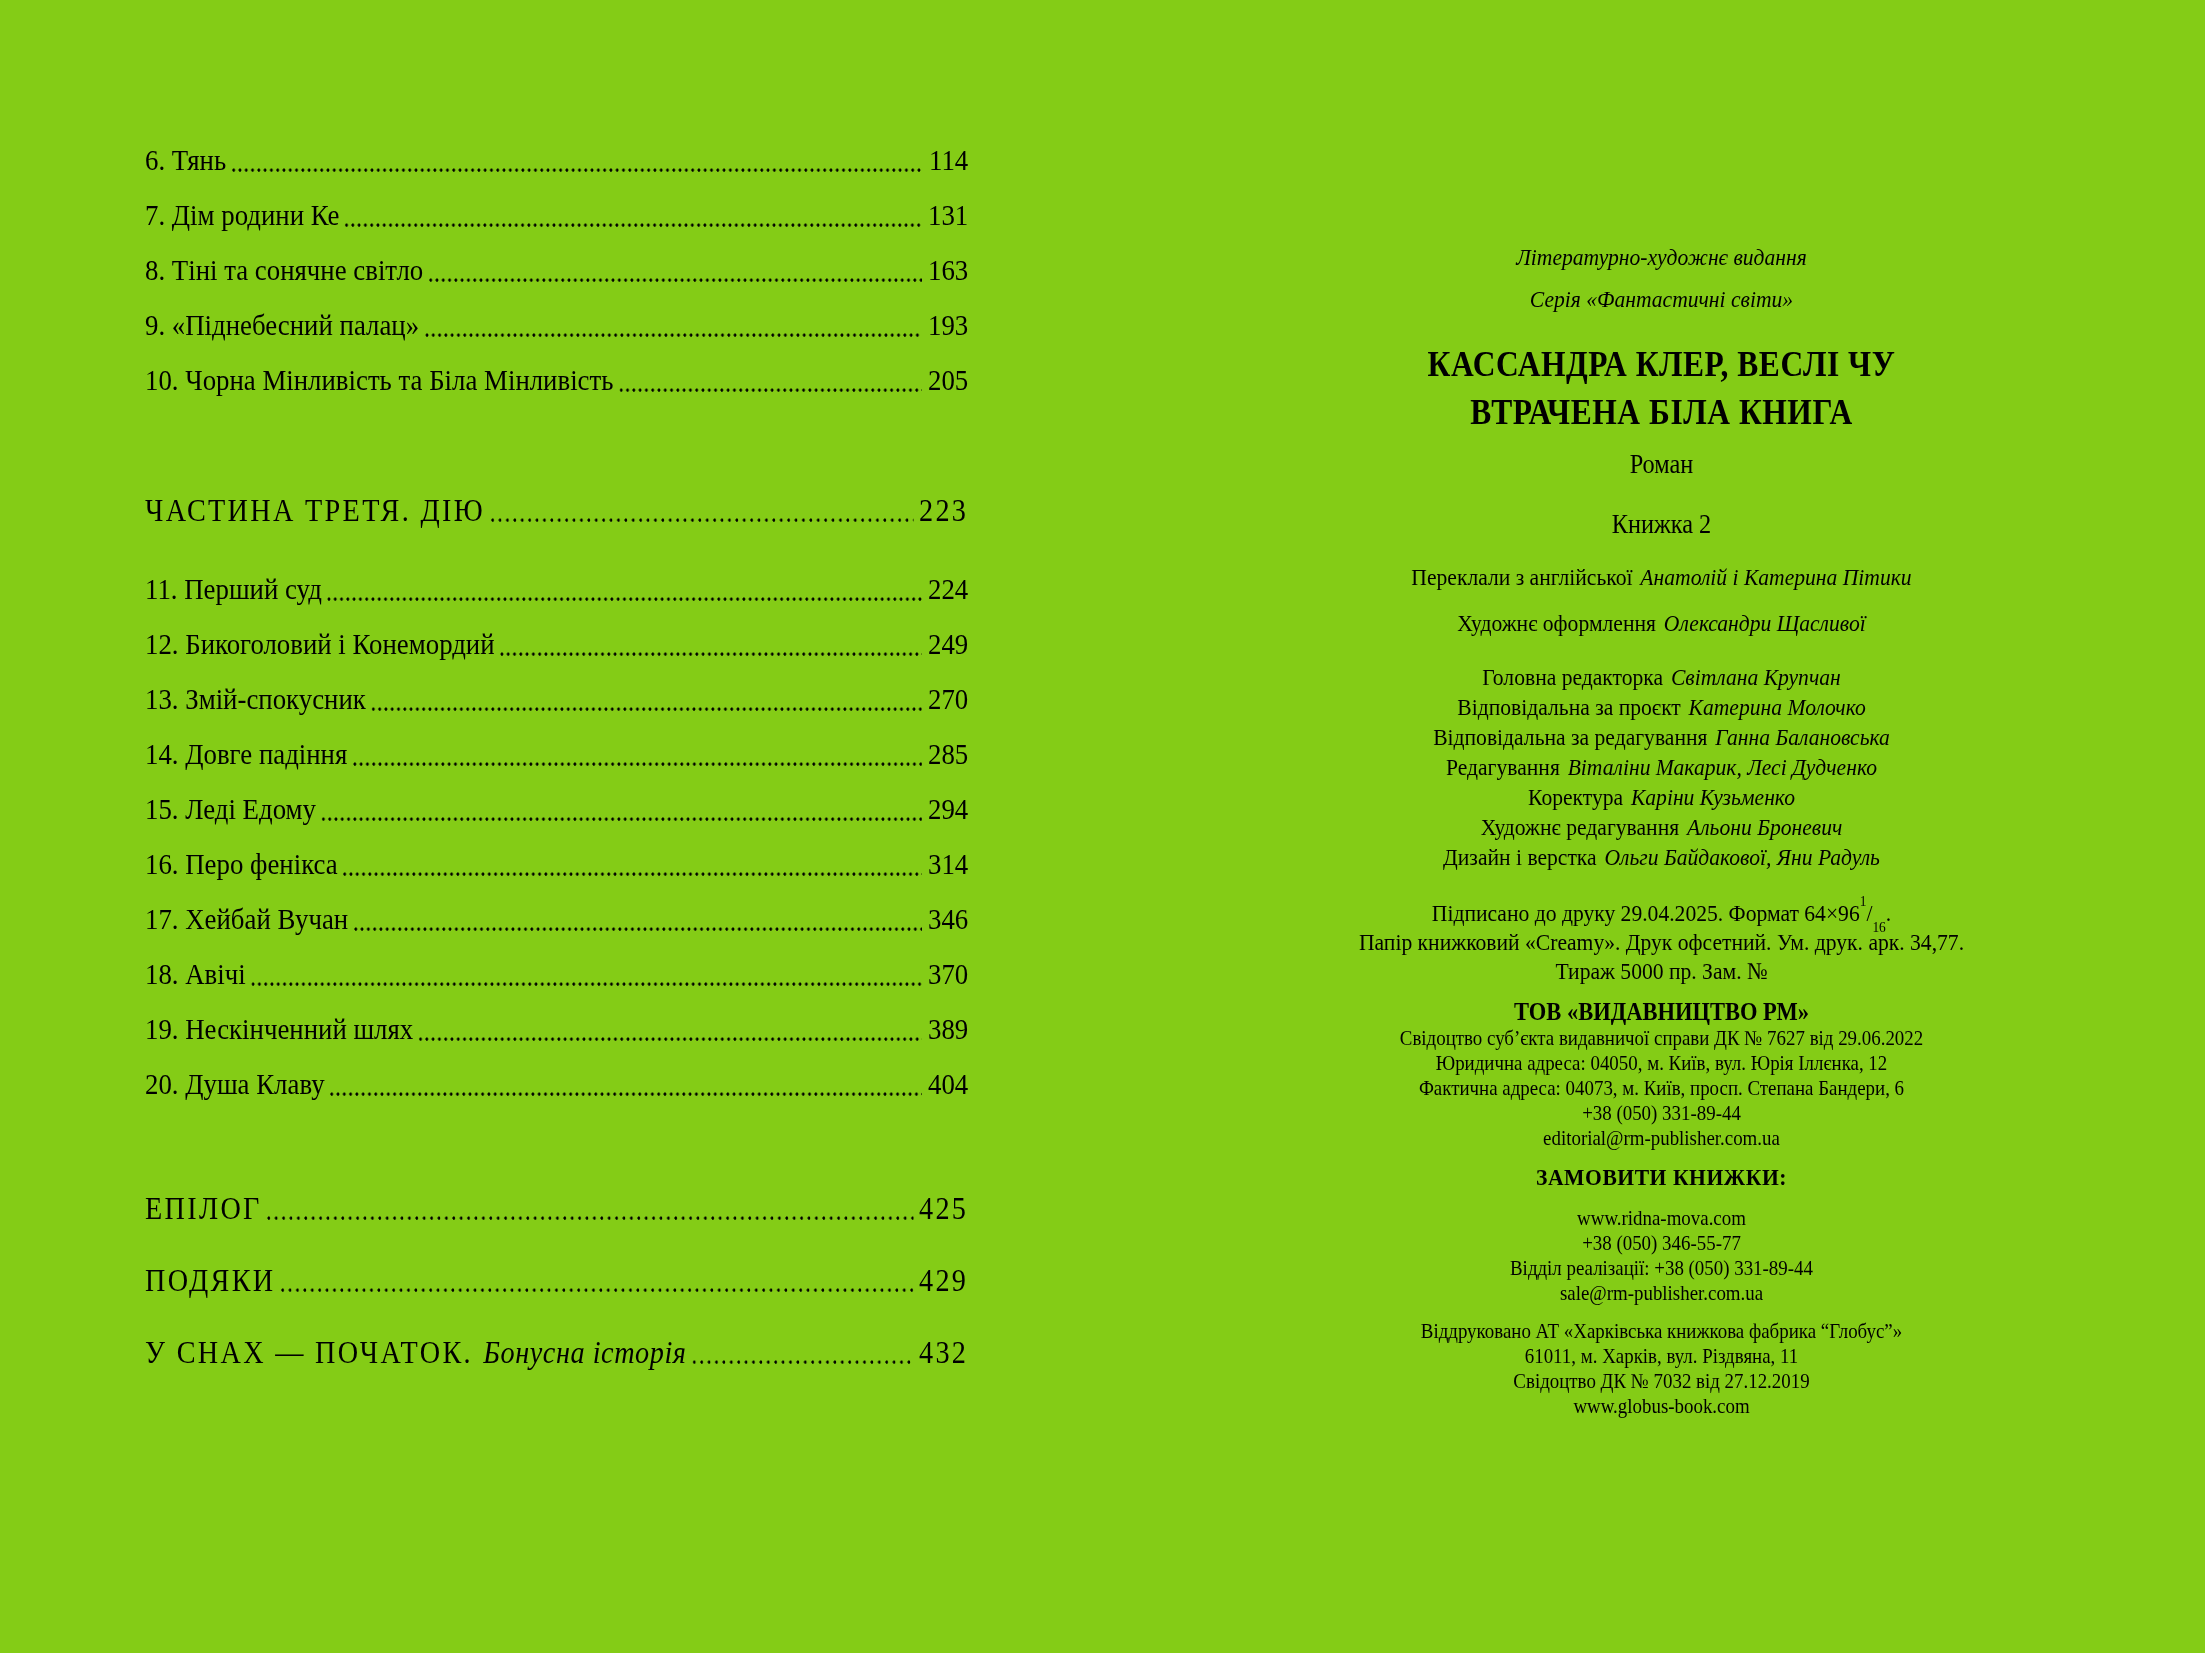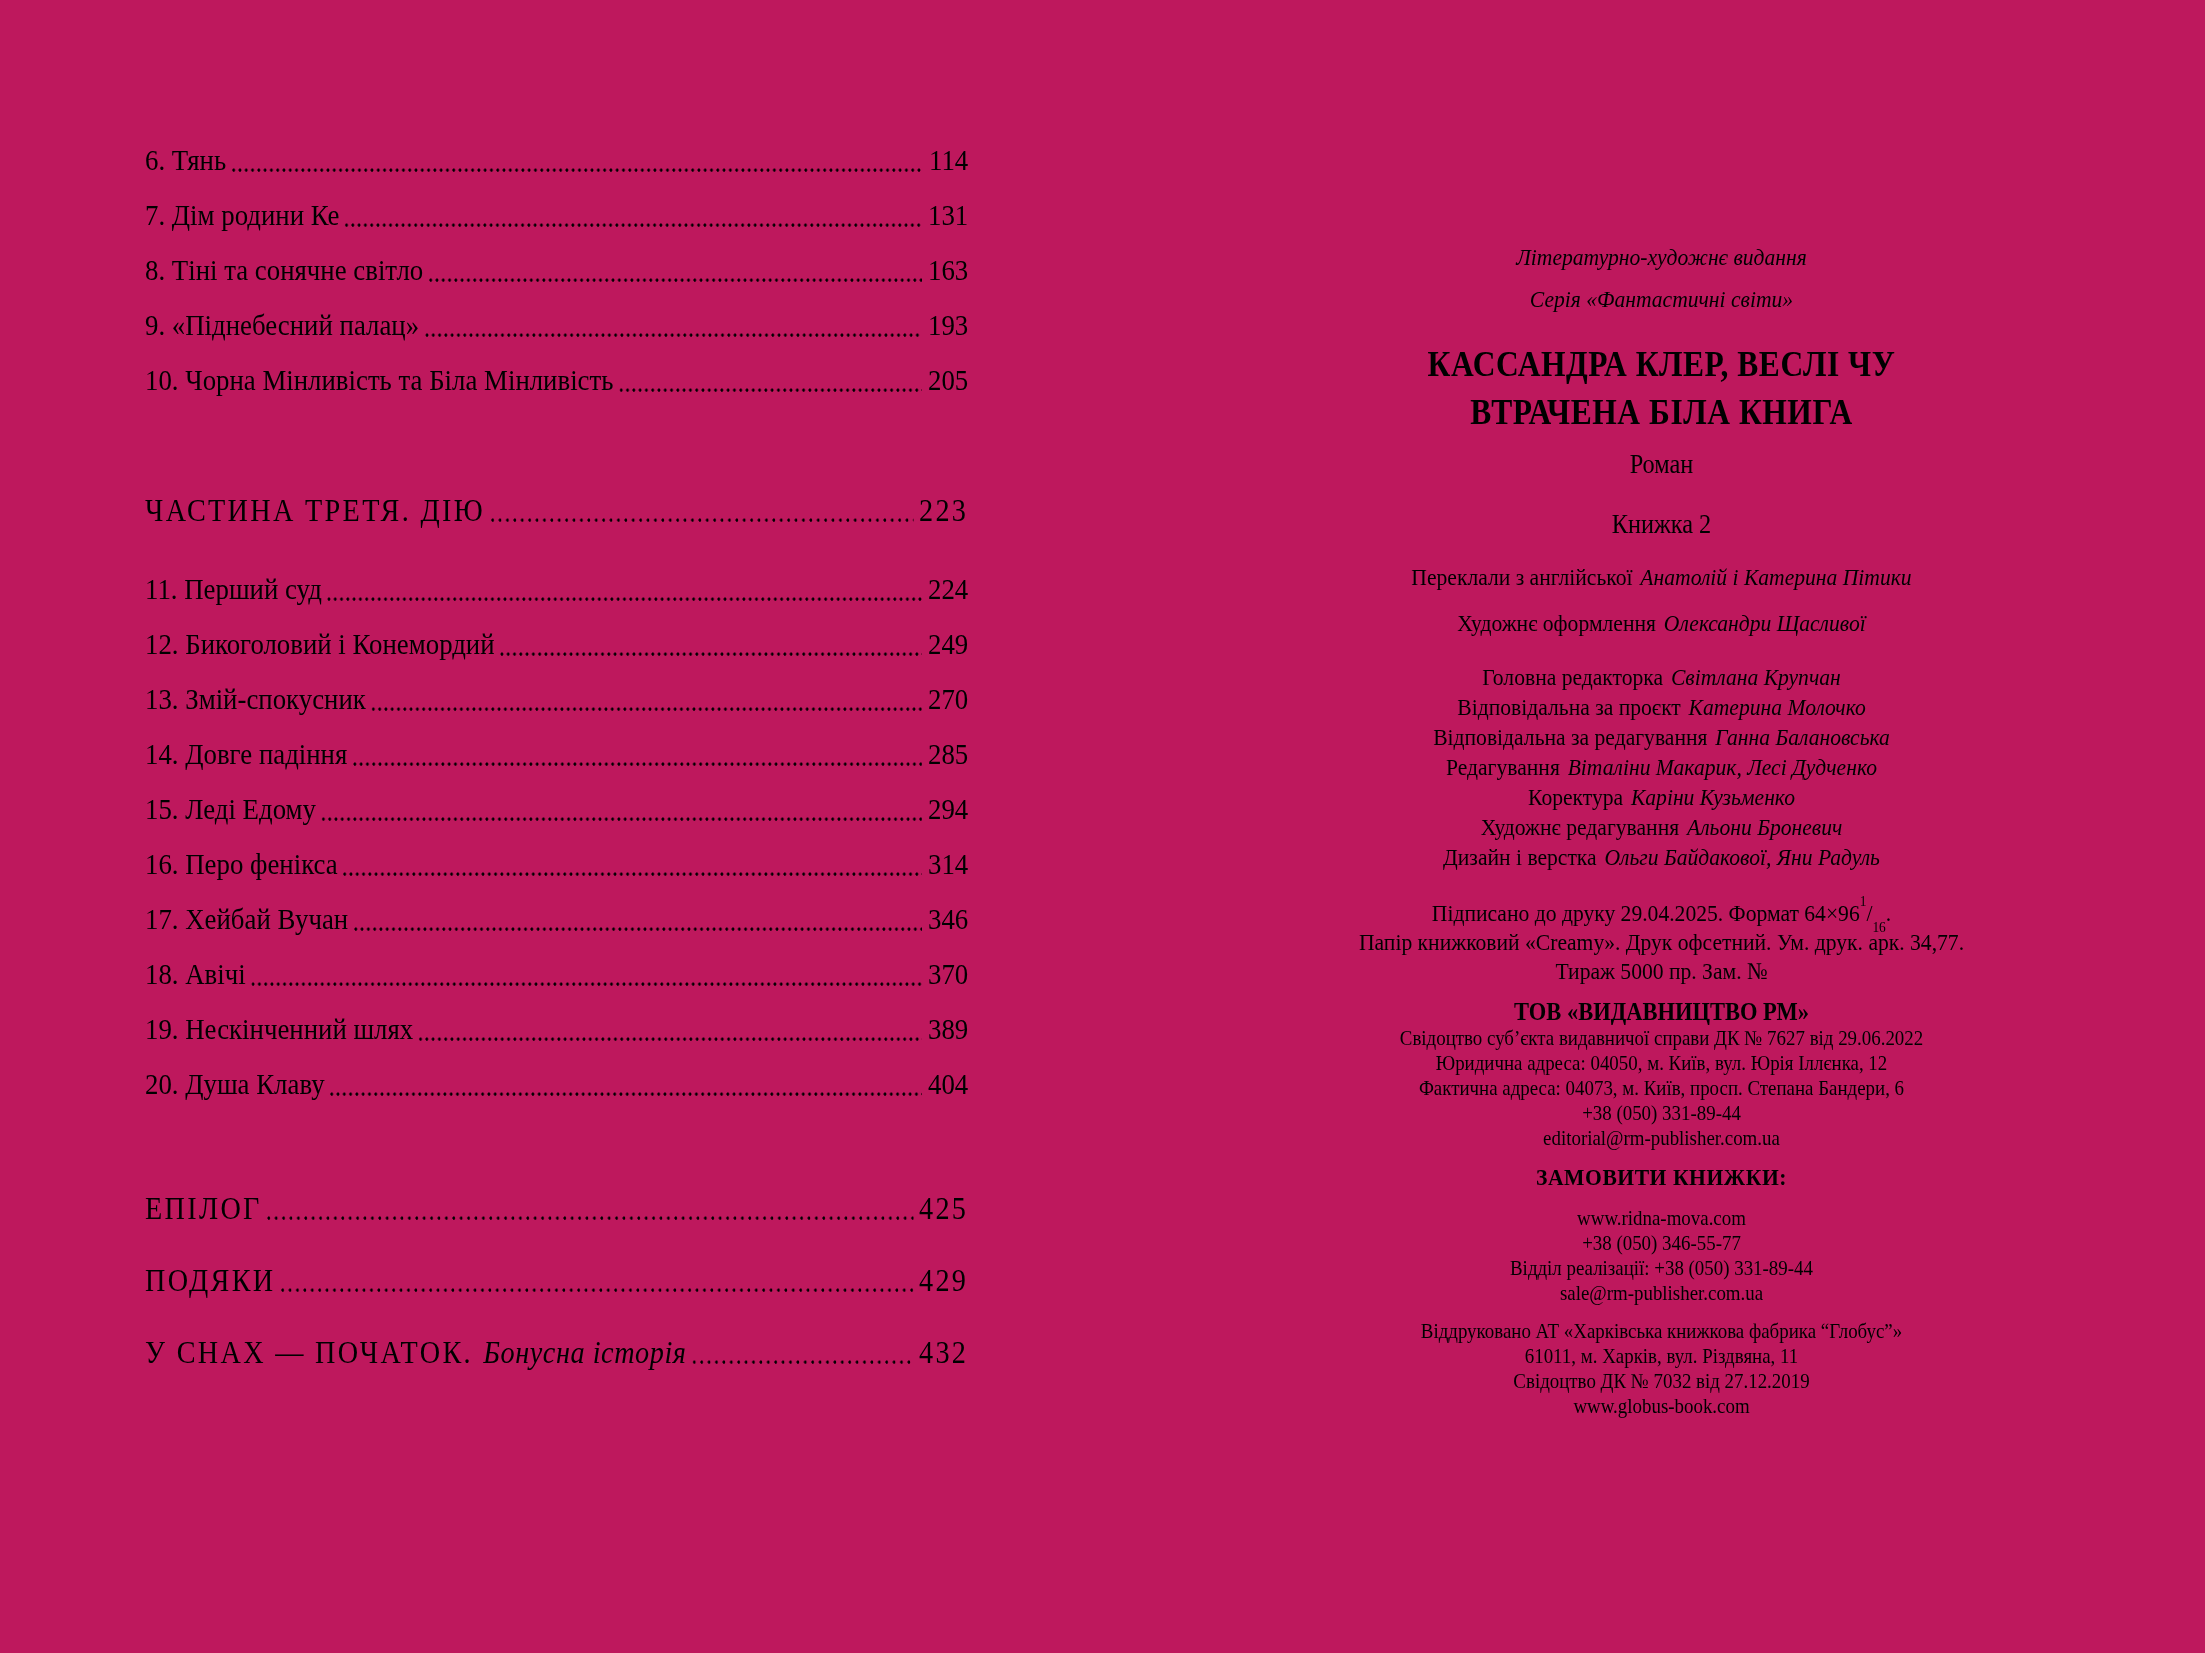--- a/index.html
+++ b/index.html
@@ -6,21 +6,21 @@
     margin: 0;
     padding: 0;
     background: #ffffff;
     color: #000000;
     font-family: "Liberation Serif", "DejaVu Serif", serif;
   }
   .spread {
     position: relative;
     width: 2205px;
     height: 1654px;
-    background: #be185d;
+    background: #84cc16;
     overflow: hidden;
   }
 
   
   .toc {
     position: absolute;
     left: 145px;
     top: 133px;
     width: 890px;
     transform: scaleX(0.925);

